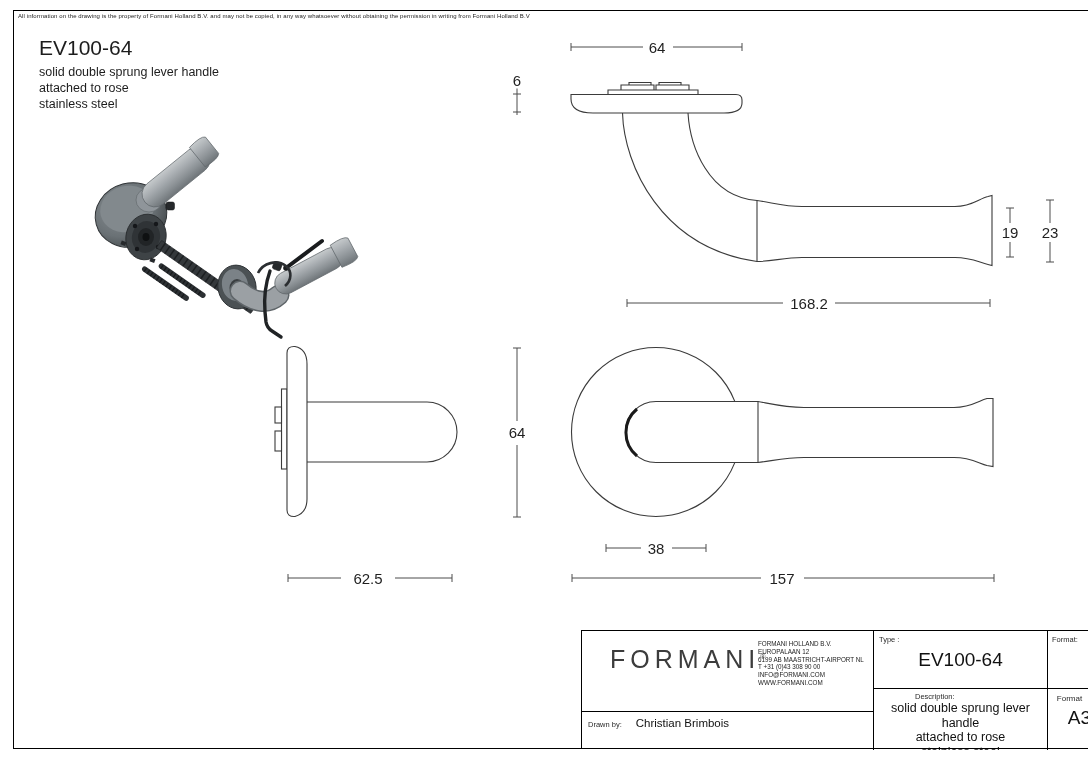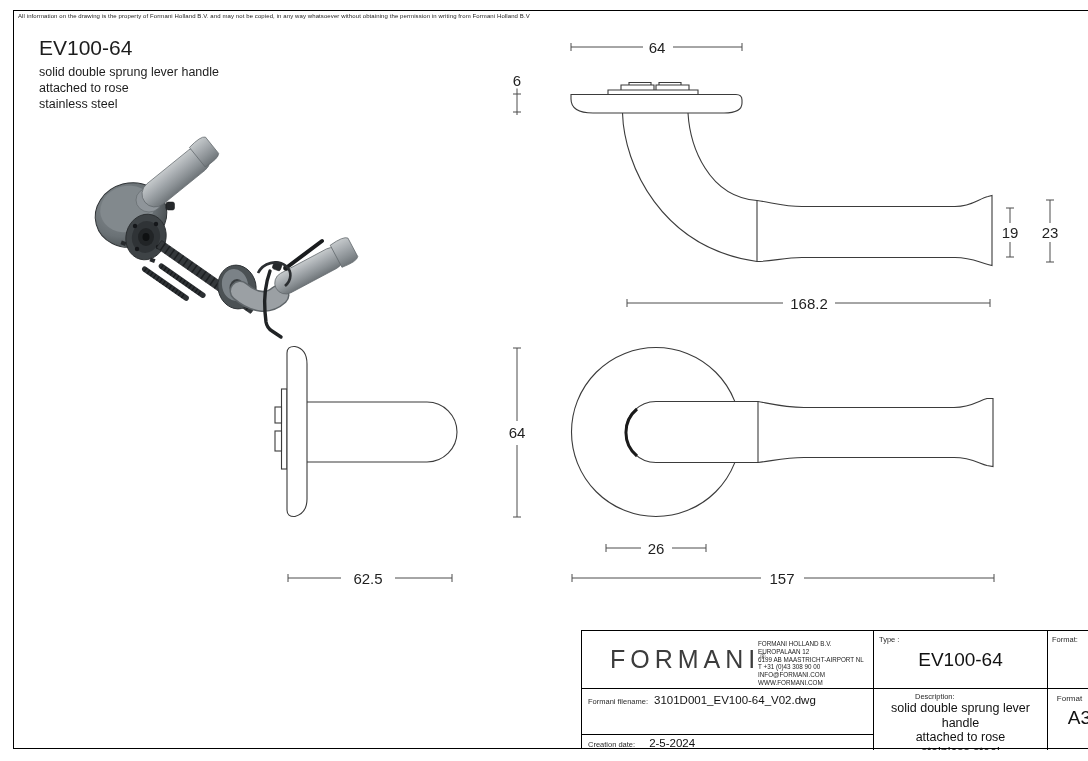--- a/index.html
+++ b/index.html
@@ -184,21 +184,21 @@
     </g>
   </svg>
 
   <span class="dim" style="left:648px;top:47px">64</span>
   <span class="dim" style="left:508px;top:80px">6</span>
   <span class="dim" style="left:1001px;top:232px">19</span>
   <span class="dim" style="left:1041px;top:232px">23</span>
   <span class="dim" style="left:800px;top:303px">168.2</span>
   <span class="dim" style="left:508px;top:432px">64</span>
   <span class="dim" style="left:359px;top:578px">62.5</span>
-  <span class="dim" style="left:647px;top:548px">26</span>
+  <span class="dim" style="left:647px;top:548px">38</span>
   <span class="dim" style="left:773px;top:578px">157</span>
 
   <div id="tblock">
 
     <div class="tb-cell" style="left:0;top:0;width:291px;height:57px;">
       <div style="position:absolute;left:28px;top:16px;" class="logo"><span>FORMANI</span><sup>®</sup></div>
       <div style="position:absolute;left:176px;top:9px;" class="addr">
         <div>FORMANI HOLLAND B.V.</div>
         <div>EUROPALAAN 12</div>
         <div>6199 AB MAASTRICHT-AIRPORT NL</div>
@@ -210,30 +210,26 @@
 
     <div class="tb-cell" style="left:291px;top:0;width:174px;height:57px;border-left:1px solid #000;">
       <div class="tb-label" style="position:absolute;left:5px;top:4px;">Type :</div>
       <div class="big-val" style="position:absolute;left:0;right:0;top:18px;">EV100-64</div>
     </div>
 
     <div class="tb-cell" style="left:465px;top:0;width:44px;height:57px;border-left:1px solid #000;">
       <div class="tb-label" style="position:absolute;left:4px;top:4px;">Format:</div>
     </div>
 
-    <div class="tb-cell" style="left:0;top:57px;width:291px;height:23px;border-top:1px solid #000;display:flex;align-items:baseline;padding:5px 0 0 6px;">
-      <span class="tb-label">Formani filename:</span>
-      <span class="tb-val" style="margin-left:6px;">3101D001_EV100-64_V02.dwg</span>
-    </div>
-
-
-    <div class="tb-cell" style="left:0;top:103px;width:291px;height:16px;border-top:1px solid #000;display:flex;align-items:baseline;padding:2px 0 0 6px;">
-      <span class="tb-label">Creation date:</span>
-      <span class="tb-val" style="margin-left:14px;">2-5-2024</span>
-    </div>
+
+    <div class="tb-cell" style="left:0;top:80px;width:291px;height:23px;border-top:1px solid #000;display:flex;align-items:baseline;padding:5px 0 0 6px;">
+      <span class="tb-label">Drawn by:</span>
+      <span class="tb-val" style="margin-left:14px;">Christian Brimbois</span>
+    </div>
+
 
     <div class="tb-cell" style="left:291px;top:57px;width:174px;height:62px;border-left:1px solid #000;border-top:1px solid #000;">
       <div class="tb-label" style="position:absolute;left:5px;top:3px;padding-left:36px;">Description:</div>
       <div class="desc-lines" style="position:absolute;left:0;right:0;top:12px;">
         <div>solid double sprung lever handle</div>
         <div>attached to rose</div>
         <div>stainless steel</div>
       </div>
     </div>
 

